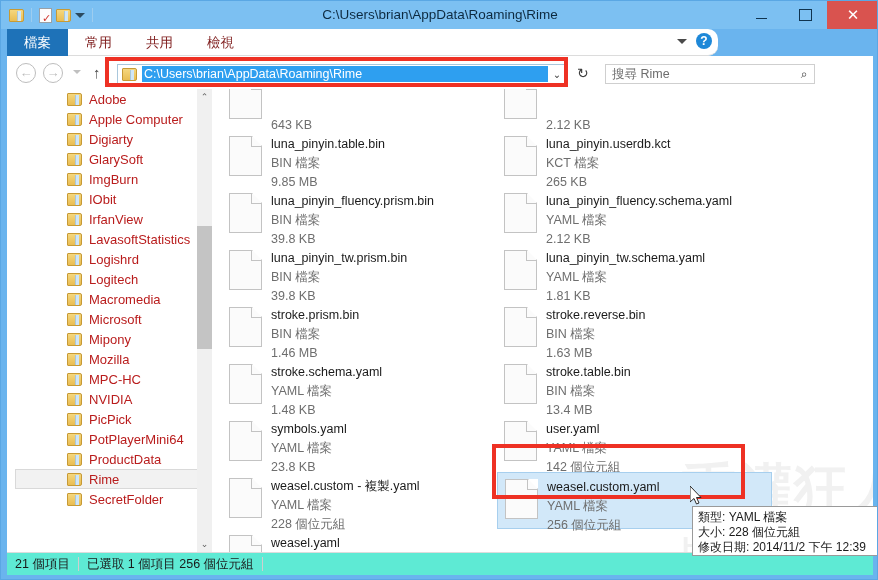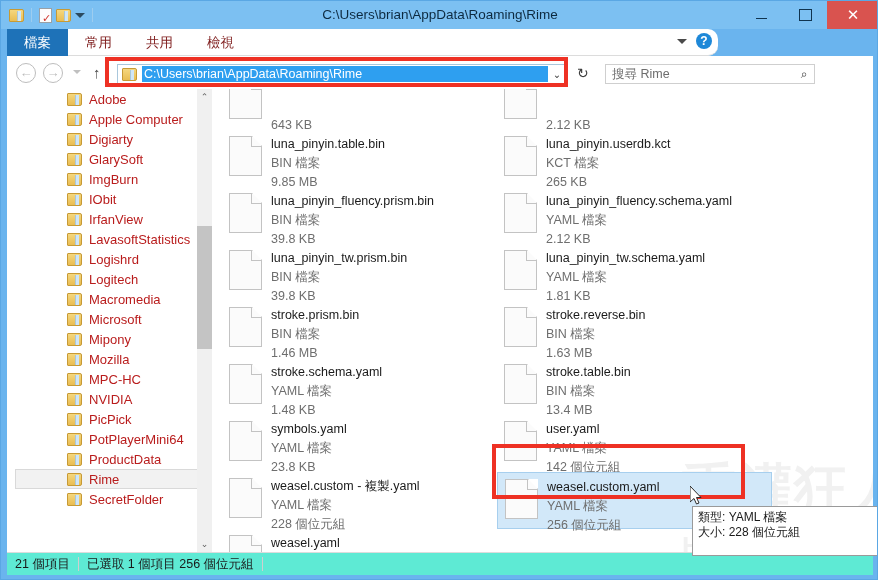--- a/index.html
+++ b/index.html
@@ -539,20 +539,21 @@
 
   <div id="redbox-file"></div>
 
   <svg id="cursor" width="16" height="22" viewBox="0 0 16 22">
     <polygon points="0,0 0,16 4,12.5 6.5,18 9,17 6.5,11.5 11,11.5" fill="#ffffff" stroke="#2b2b2b" stroke-width="1"></polygon>
   </svg>
 
   <div id="tooltip">
     <div class="tt-line">類型: YAML 檔案</div>
     <div class="tt-line">大小: 228 個位元組</div>
+    <div class="tt-line">修改日期: 2014/11/2 下午 12:39</div>
   </div>
 
   <div id="statusbar">
     <span class="sb-text">21 個項目</span>
     <span class="sb-div"></span>
     <span class="sb-text">已選取 1 個項目  256 個位元組</span>
     <span class="sb-div"></span>
   </div>
 
 </div>

